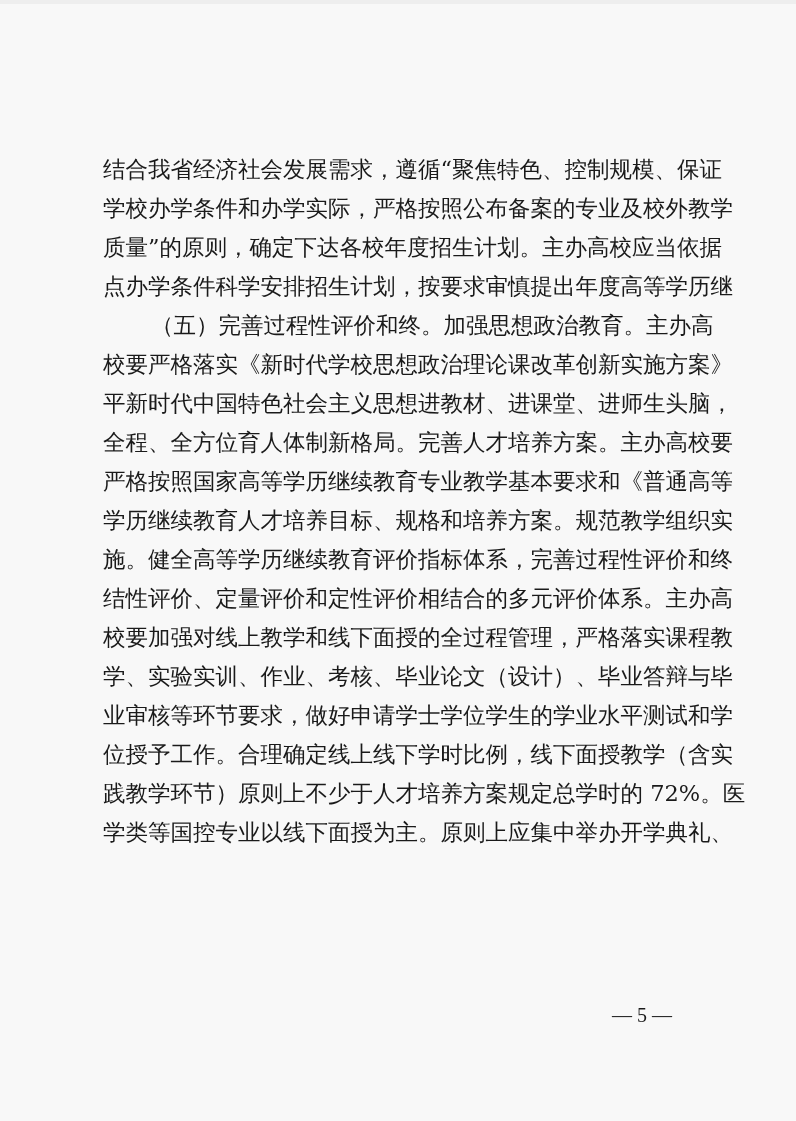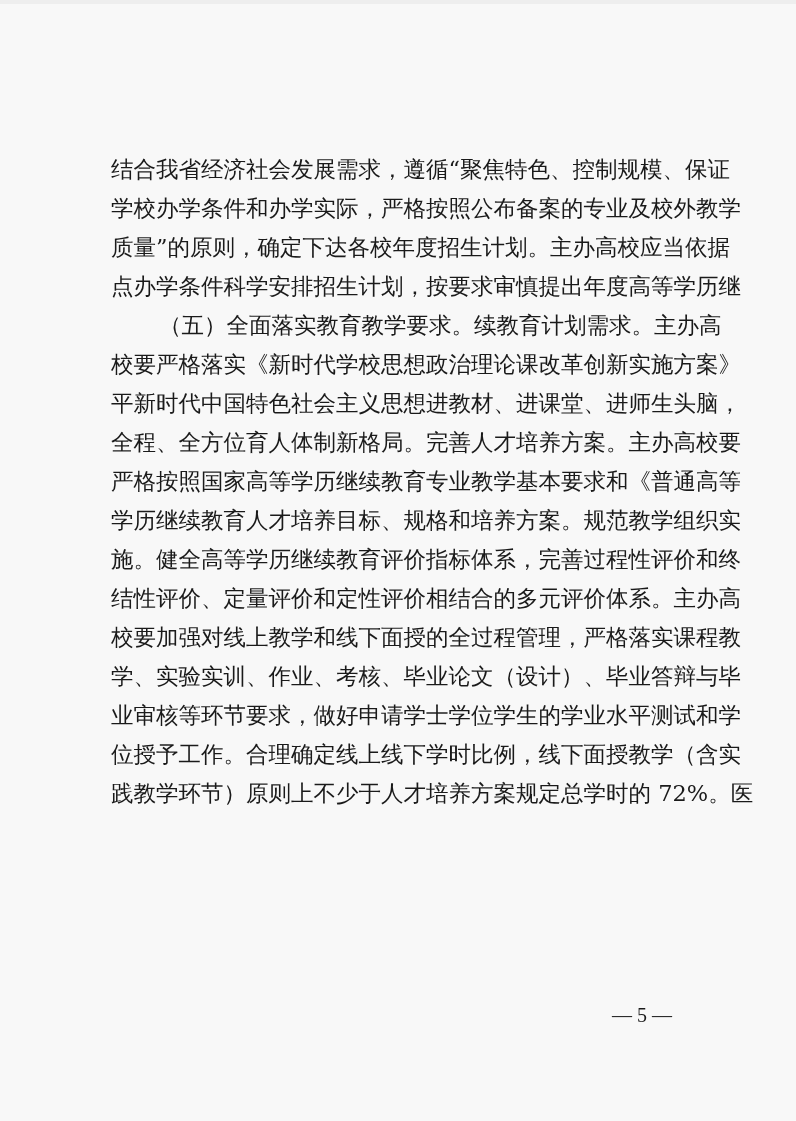--- a/index.html
+++ b/index.html
@@ -19,21 +19,20 @@
     position: absolute; left: 103px; top: 150px; width: 593px;
   }
   .line {
     height: 39px;
     line-height: 39px;
     font-size: 22.5px;
     white-space: nowrap;
     text-align: justify;
     text-align-last: justify;
     letter-spacing: 0px;
-    margin-left: 8px;
   }
   .line.last { text-align-last: left; }
   .line.indent { padding-left: 48px; }
   .page-number {
     position: absolute; left: 612px; top: 1003px;
     font-family: "Liberation Serif", "DejaVu Serif", serif;
     font-size: 20px; line-height: 24px;
     color: #1a1a1a;
   }
 </style>
@@ -42,28 +41,29 @@
 
 <div class="top-rule"></div>
 
 <div class="page">
 
   <div class="line">结合我省经济社会发展需求，遵循“聚焦特色、控制规模、保证</div>
   <div class="line">学校办学条件和办学实际，严格按照公布备案的专业及校外教学</div>
   <div class="line">质量”的原则，确定下达各校年度招生计划。主办高校应当依据</div>
   <div class="line">点办学条件科学安排招生计划，按要求审慎提出年度高等学历继</div>
 
-  <div class="line indent">（五）全面落实教育教学要求。续教育计划需求。主办高</div>
+  <div class="line indent">（五）完善过程性评价和终。加强思想政治教育。主办高</div>
   <div class="line">校要严格落实《新时代学校思想政治理论课改革创新实施方案》</div>
   <div class="line">平新时代中国特色社会主义思想进教材、进课堂、进师生头脑，</div>
   <div class="line">全程、全方位育人体制新格局。完善人才培养方案。主办高校要</div>
   <div class="line">严格按照国家高等学历继续教育专业教学基本要求和《普通高等</div>
   <div class="line">学历继续教育人才培养目标、规格和培养方案。规范教学组织实</div>
   <div class="line">施。健全高等学历继续教育评价指标体系，完善过程性评价和终</div>
   <div class="line">结性评价、定量评价和定性评价相结合的多元评价体系。主办高</div>
   <div class="line">校要加强对线上教学和线下面授的全过程管理，严格落实课程教</div>
   <div class="line">学、实验实训、作业、考核、毕业论文（设计）、毕业答辩与毕</div>
   <div class="line">业审核等环节要求，做好申请学士学位学生的学业水平测试和学</div>
   <div class="line">位授予工作。合理确定线上线下学时比例，线下面授教学（含实</div>
   <div class="line">践教学环节）原则上不少于人才培养方案规定总学时的 72%。医</div>
+  <div class="line">学类等国控专业以线下面授为主。原则上应集中举办开学典礼、</div>
 </div>
 
 <div class="page-number">— 5 —</div>
 
 </body></html>

